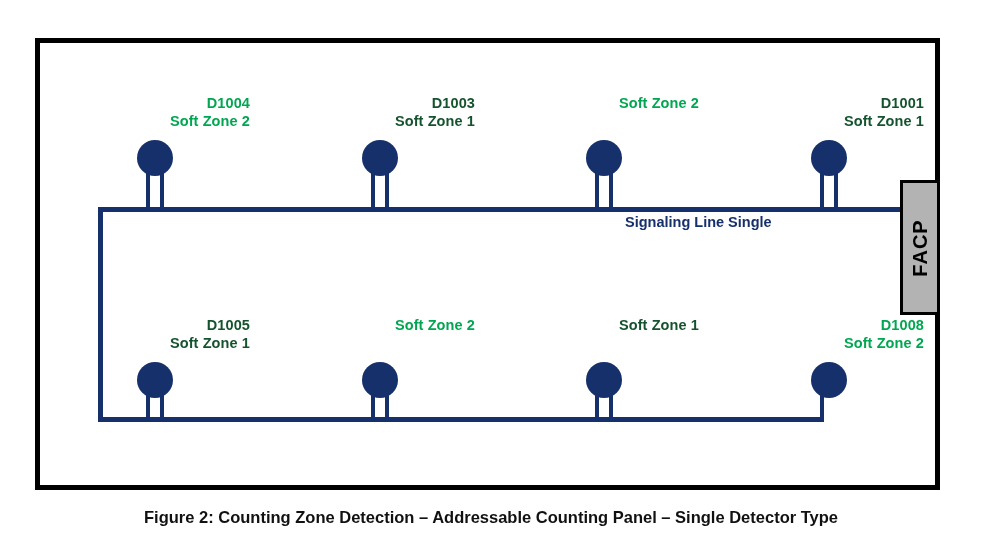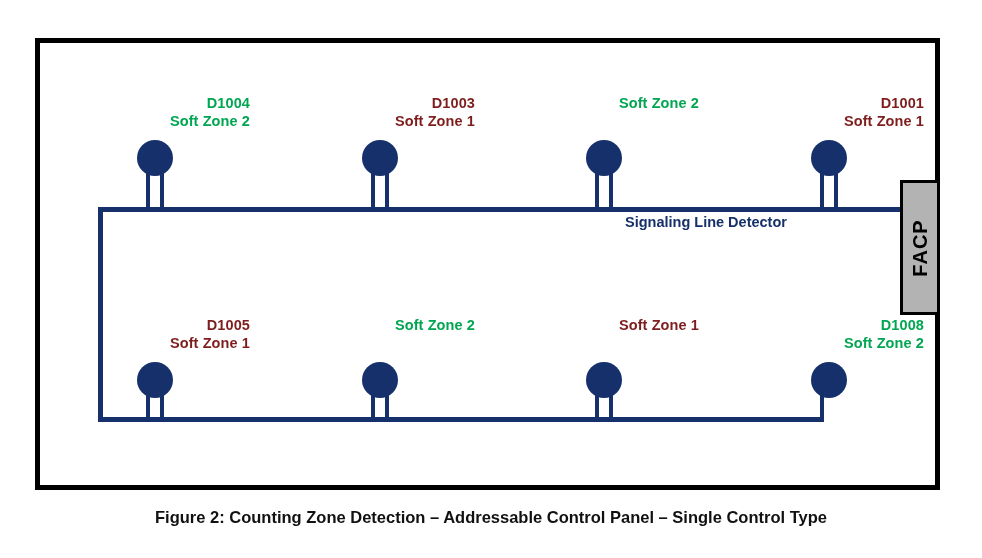--- a/index.html
+++ b/index.html
@@ -63,21 +63,21 @@
     text-align: right;
     font-size: 14.5px;
     font-weight: bold;
     line-height: 18px;
     letter-spacing: 0.1px;
     white-space: nowrap;
   }
   .device-label .tag { display: block; }
   .device-label .zone { display: block; }
   .zone-green { color: #00a651; }
-  .zone-orange { color: #7f1d1d; }
+  .zone-orange { color: #14532d; }
 
   
   #slc-label {
     position: absolute;
     left: 625px;
     top: 214px;
     font-size: 14.5px;
     font-weight: bold;
     color: #16306b;
     white-space: nowrap;
@@ -185,21 +185,21 @@
       <div class="leg" style="left: 609px; top: 380px; height: 42px;"></div>
       <div class="detector" style="left: 586px; top: 362px;"></div>
       <div class="device-label zone-green" style="left: 734px; top: 316px;">
         <span class="tag">D1008</span>
         <span class="zone">Soft Zone 2</span>
       </div>
       <div class="leg" style="left: 820px; top: 380px; height: 42px;"></div>
       <div class="detector" style="left: 811px; top: 362px;"></div>
     </div>
 
-  <div id="slc-label">Signaling Line Detector</div>
+  <div id="slc-label">Signaling Line Single</div>
 
   <div id="facp-box">
     <span id="facp-label">FACP</span>
   </div>
 
-  <div id="figure-caption">Figure 2:  Counting Zone Detection – Addressable Control Panel – Single Control Type</div>
+  <div id="figure-caption">Figure 2:  Counting Zone Detection – Addressable Counting Panel – Single Detector Type</div>
 
 </div>
 
 </body></html>

